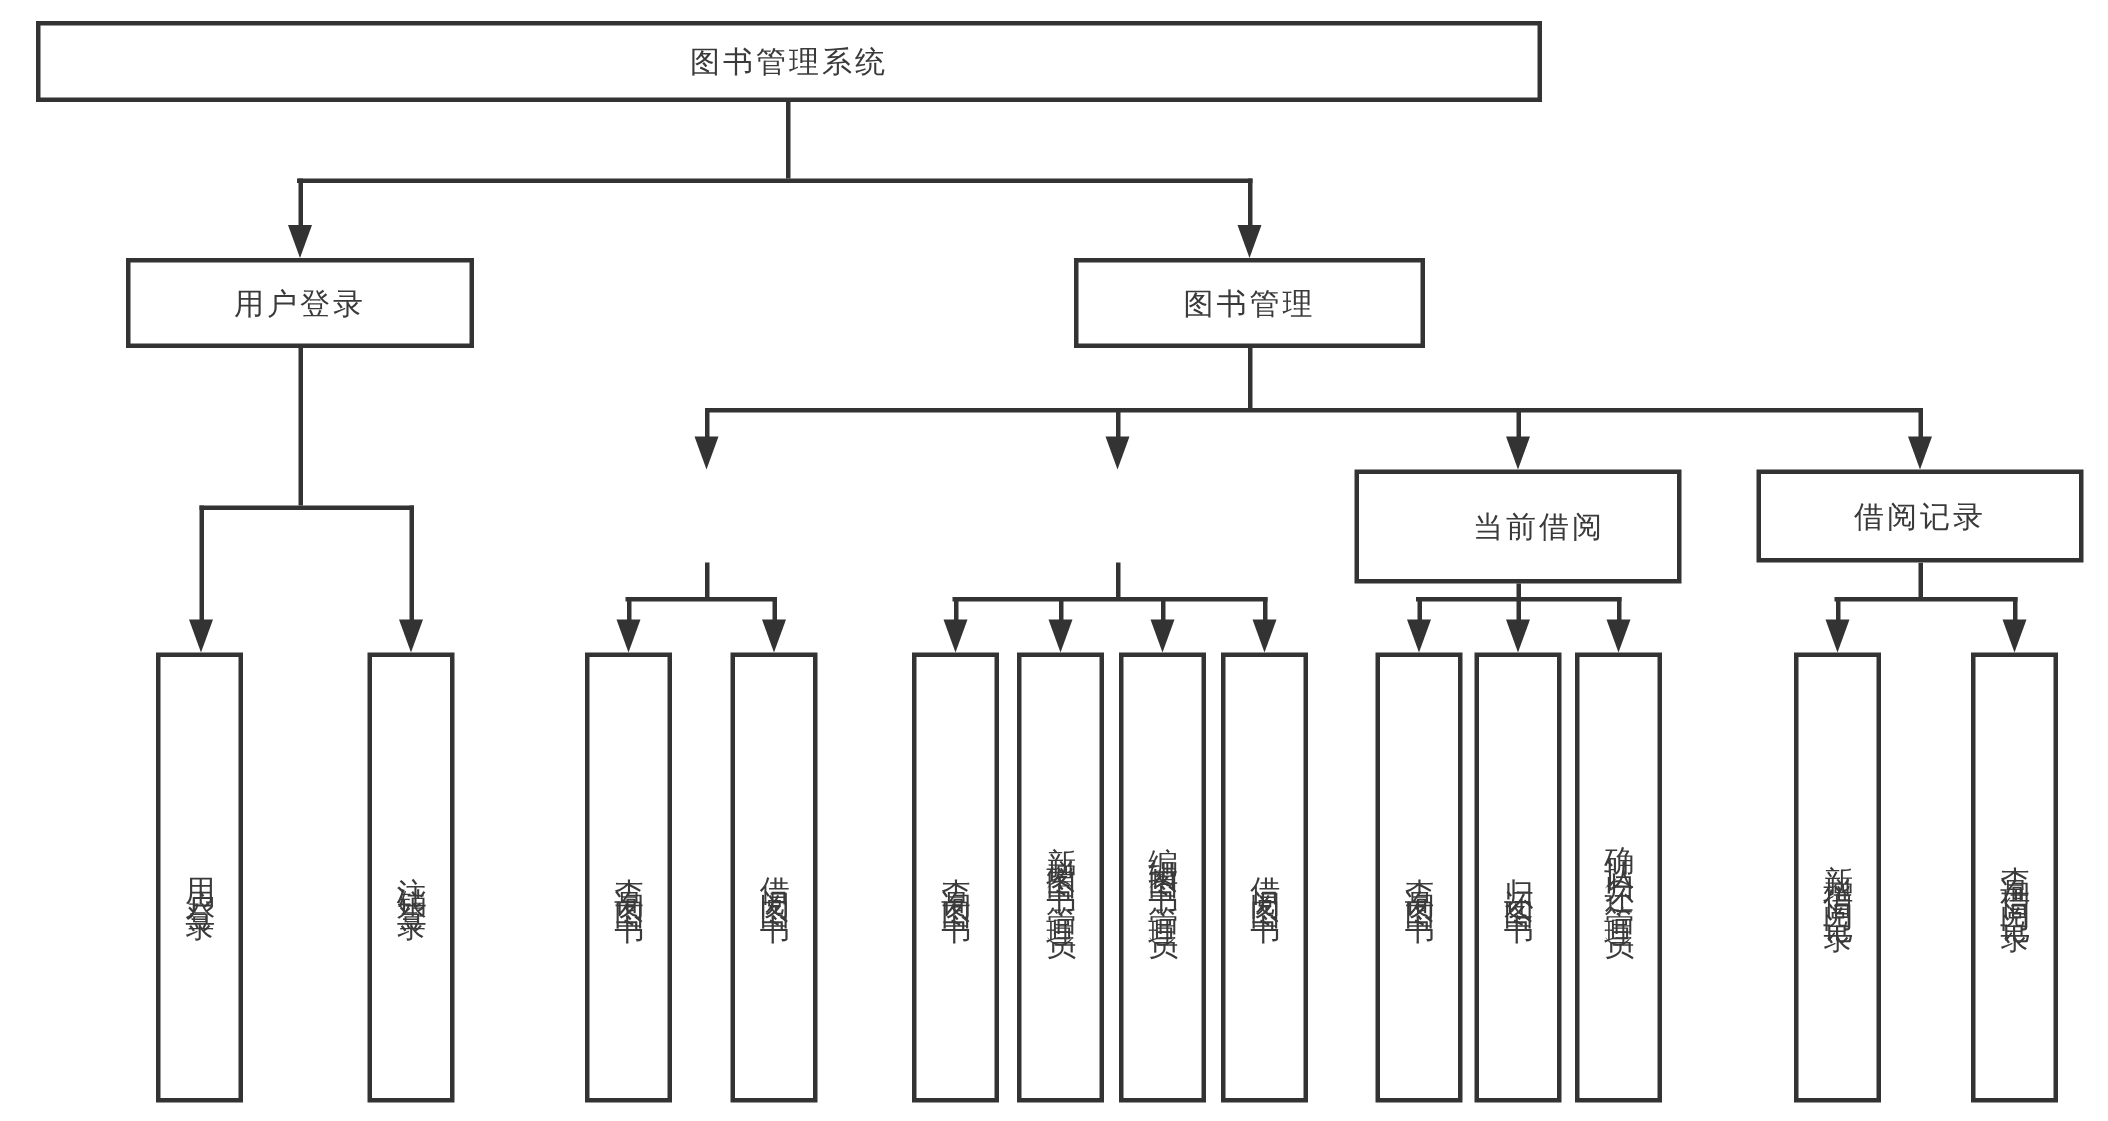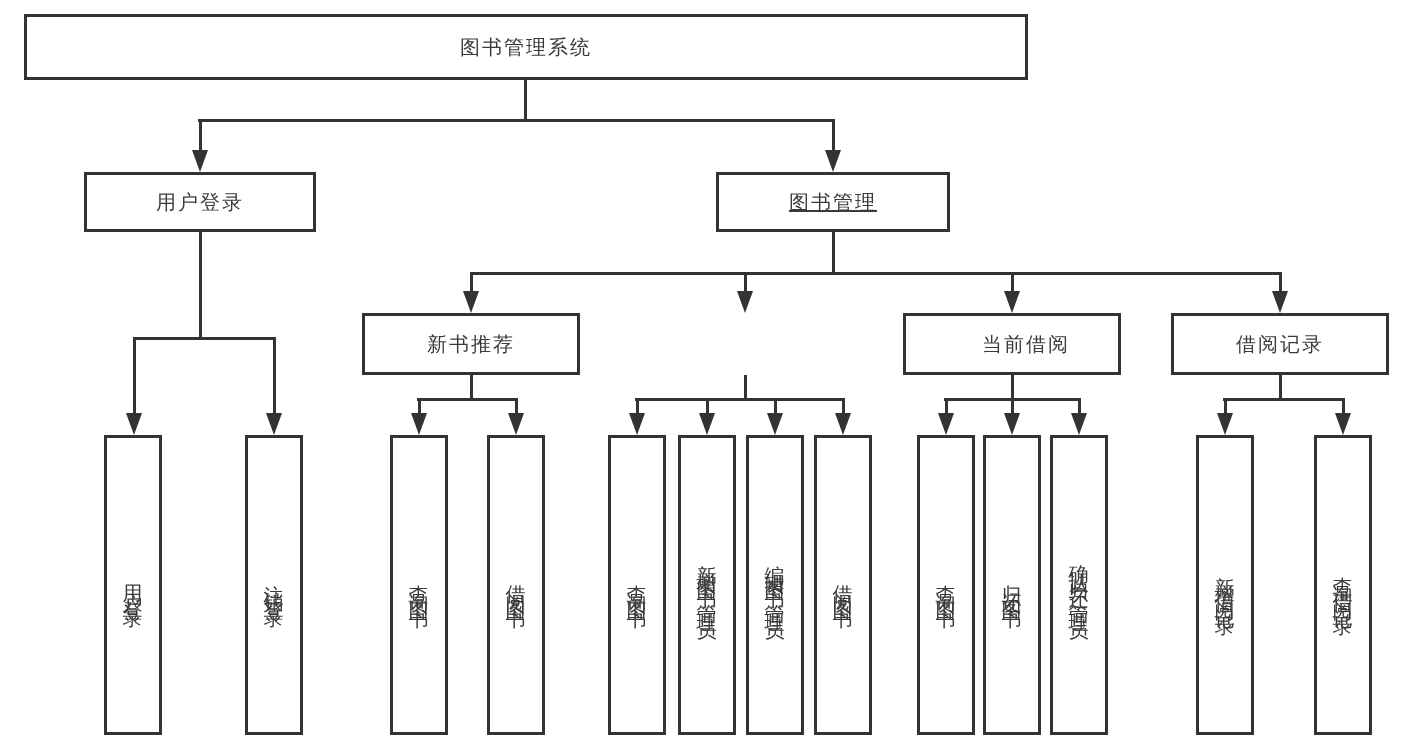--- a/index.html
+++ b/index.html
@@ -129,35 +129,32 @@
   <div class="ln" style="left:1078px; top:398px; width:3px; height:16px;"></div>
   <div class="arr" style="left:1071px; top:413px;"></div>
 
   <div class="ln" style="left:1279px; top:375px; width:3px; height:23px;"></div>
   <div class="ln" style="left:1223px; top:398px; width:122px; height:3px;"></div>
   <div class="ln" style="left:1224px; top:398px; width:3px; height:16px;"></div>
   <div class="arr" style="left:1217px; top:413px;"></div>
   <div class="ln" style="left:1342px; top:398px; width:3px; height:16px;"></div>
   <div class="arr" style="left:1335px; top:413px;"></div>
 
-  <div class="box" style="left:24px; top:14px; width:1004px; height:66px;">
+  <div class="box" style="left:24px; top:14px; width:1004px; height:54px;">
     <span class="hlabel">图书管理系统</span>
   </div>
 
   <div class="box" style="left:84px; top:172px; width:232px; height:60px;">
     <span class="hlabel">用户登录</span>
   </div>
-  <div class="box" style="left:716px; top:172px; width:234px; height:60px;text-decoration:underline;">
+  <div class="box" style="left:716px; top:172px; width:234px; height:60px;">
     <span class="hlabel">图书管理</span>
   </div>
 
-  <div class="box" style="left:362px; top:313px; width:218px; height:62px;">
-    <span class="hlabel">新书推荐</span>
-  </div>
-  <div class="box" style="left:903px; top:313px; width:218px; height:62px;padding-left:28px;">
+  <div class="box" style="left:903px; top:313px; width:218px; height:76px;padding-left:28px;">
     <span class="hlabel">当前借阅</span>
   </div>
   <div class="box" style="left:1171px; top:313px; width:218px; height:62px;">
     <span class="hlabel">借阅记录</span>
   </div>
 
   <div class="box leaf" style="left:104px;">
     <span class="vlabel">用户登录</span>
   </div>
   <div class="box leaf" style="left:245px;">

